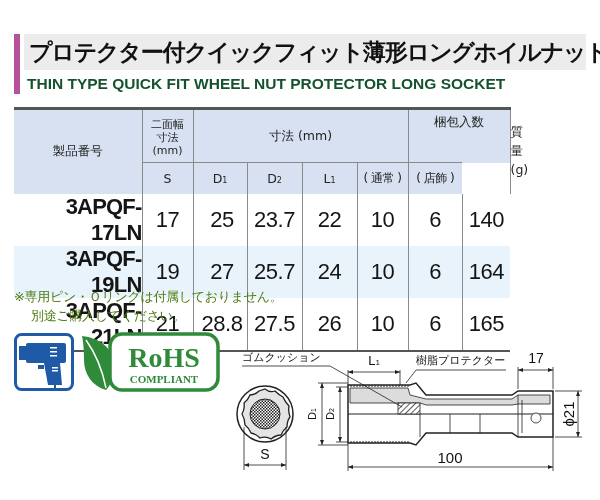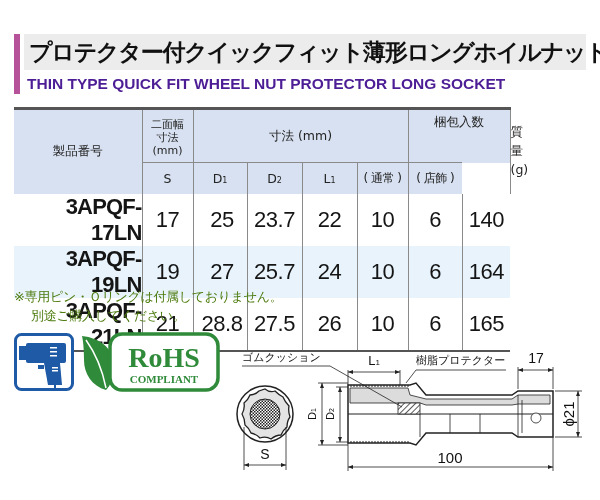--- a/index.html
+++ b/index.html
@@ -3,21 +3,21 @@
 <meta charset="utf-8">
 <style>
   * { box-sizing: border-box; margin: 0; padding: 0; }
   html, body { width: 600px; height: 500px; background: #ffffff; overflow: hidden; }
   body { position: relative; font-family: "Liberation Sans", "DejaVu Sans", sans-serif; color: #1a1a1a; }
 
   .title-bar { position: absolute; left: 14px; top: 34px; width: 6px; height: 60px; background: #b5529a; }
   .title-jp { position: absolute; left: 24px; top: 34px; width: 562px; height: 36px; background: #ececec;
     font-family: "DejaVu Sans", sans-serif; font-weight: bold; font-size: 23px; line-height: 36px;
     letter-spacing: -1.2px; padding-left: 5px; color: #111; white-space: nowrap; transform-origin: left; }
-  .title-en { position: absolute; left: 27px; top: 75px; font-weight: bold; font-size: 15.5px; color: #4c1d95; letter-spacing: 0; white-space: nowrap; }
+  .title-en { position: absolute; left: 27px; top: 75px; font-weight: bold; font-size: 15.5px; color: #14532d; letter-spacing: 0; white-space: nowrap; }
 
   .table-wrap { position: absolute; left: 14px; top: 107px; width: 496px; }
   table { border-collapse: collapse; width: 496px; table-layout: fixed; border-top: 3px solid #555; border-bottom: 2px solid #555; }
   th { background: #d8e1f1; font-weight: normal; font-family: "DejaVu Sans", sans-serif; font-size: 12.5px; color: #222; text-align: center; vertical-align: middle; border-left: 1px solid #8a8a8a; }
   th.first { border-left: none; }
   th.sub { border-top: 1px solid #8a8a8a; height: 31px; }
   td { font-size: 22px; height: 30px; text-align: center; border-left: 1px solid #8a8a8a; color: #151515; letter-spacing: -0.5px; }
   td.first { border-left: none; font-weight: bold; text-align: right; padding-left: 4px; letter-spacing: -0.8px; }
   td.left { text-align: center; padding-left: 4px; }
   tr.alt td { background: #e8f3fb; }

